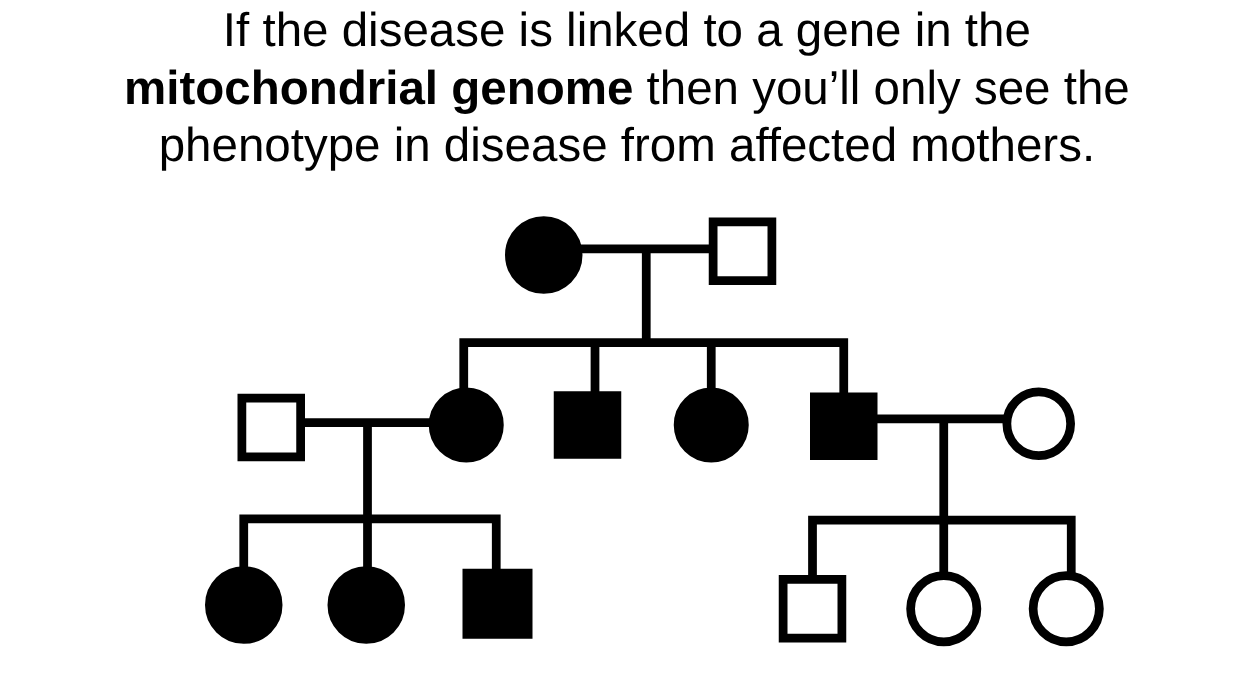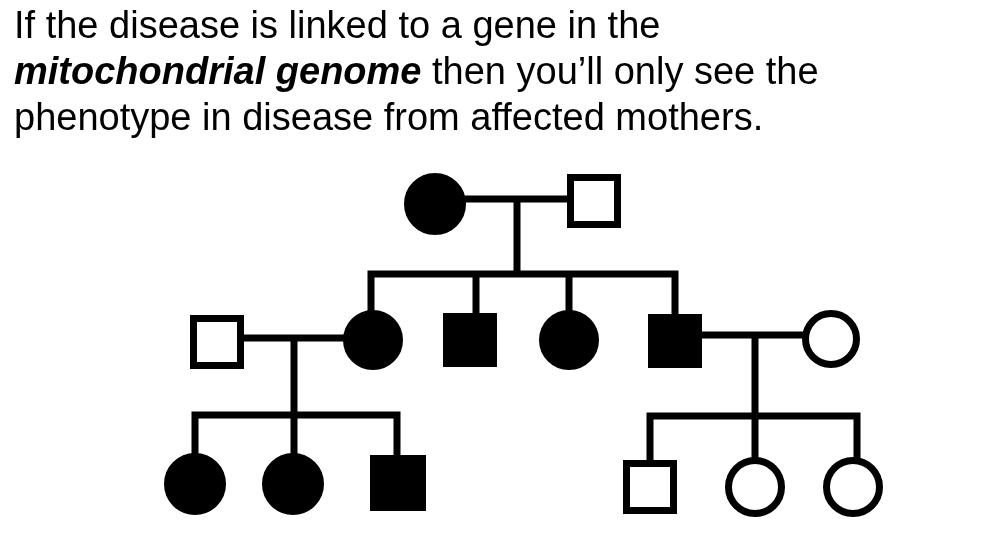--- a/index.html
+++ b/index.html
@@ -7,35 +7,35 @@
     padding: 0;
     background: #ffffff;
   }
   #slide {
     position: relative;
     width: 1002px;
     height: 556px;
     background: #ffffff;
     overflow: hidden;
     font-family: "Liberation Sans", sans-serif;
+    text-align: center;
   }
   #caption {
     position: absolute;
     left: 14px;
     top: 2px;
     width: 975px;
     font-size: 38px;
     line-height: 46px;
     color: #000000;
     letter-spacing: 0px;
   }
   .caption-line { white-space: nowrap; }
   .emph {
     font-weight: bold;
-    font-style: italic;
   }
   #pedigree-svg {
     position: absolute;
     left: 0;
     top: 0;
     width: 1002px;
     height: 556px;
   }
 </style>
 </head>

